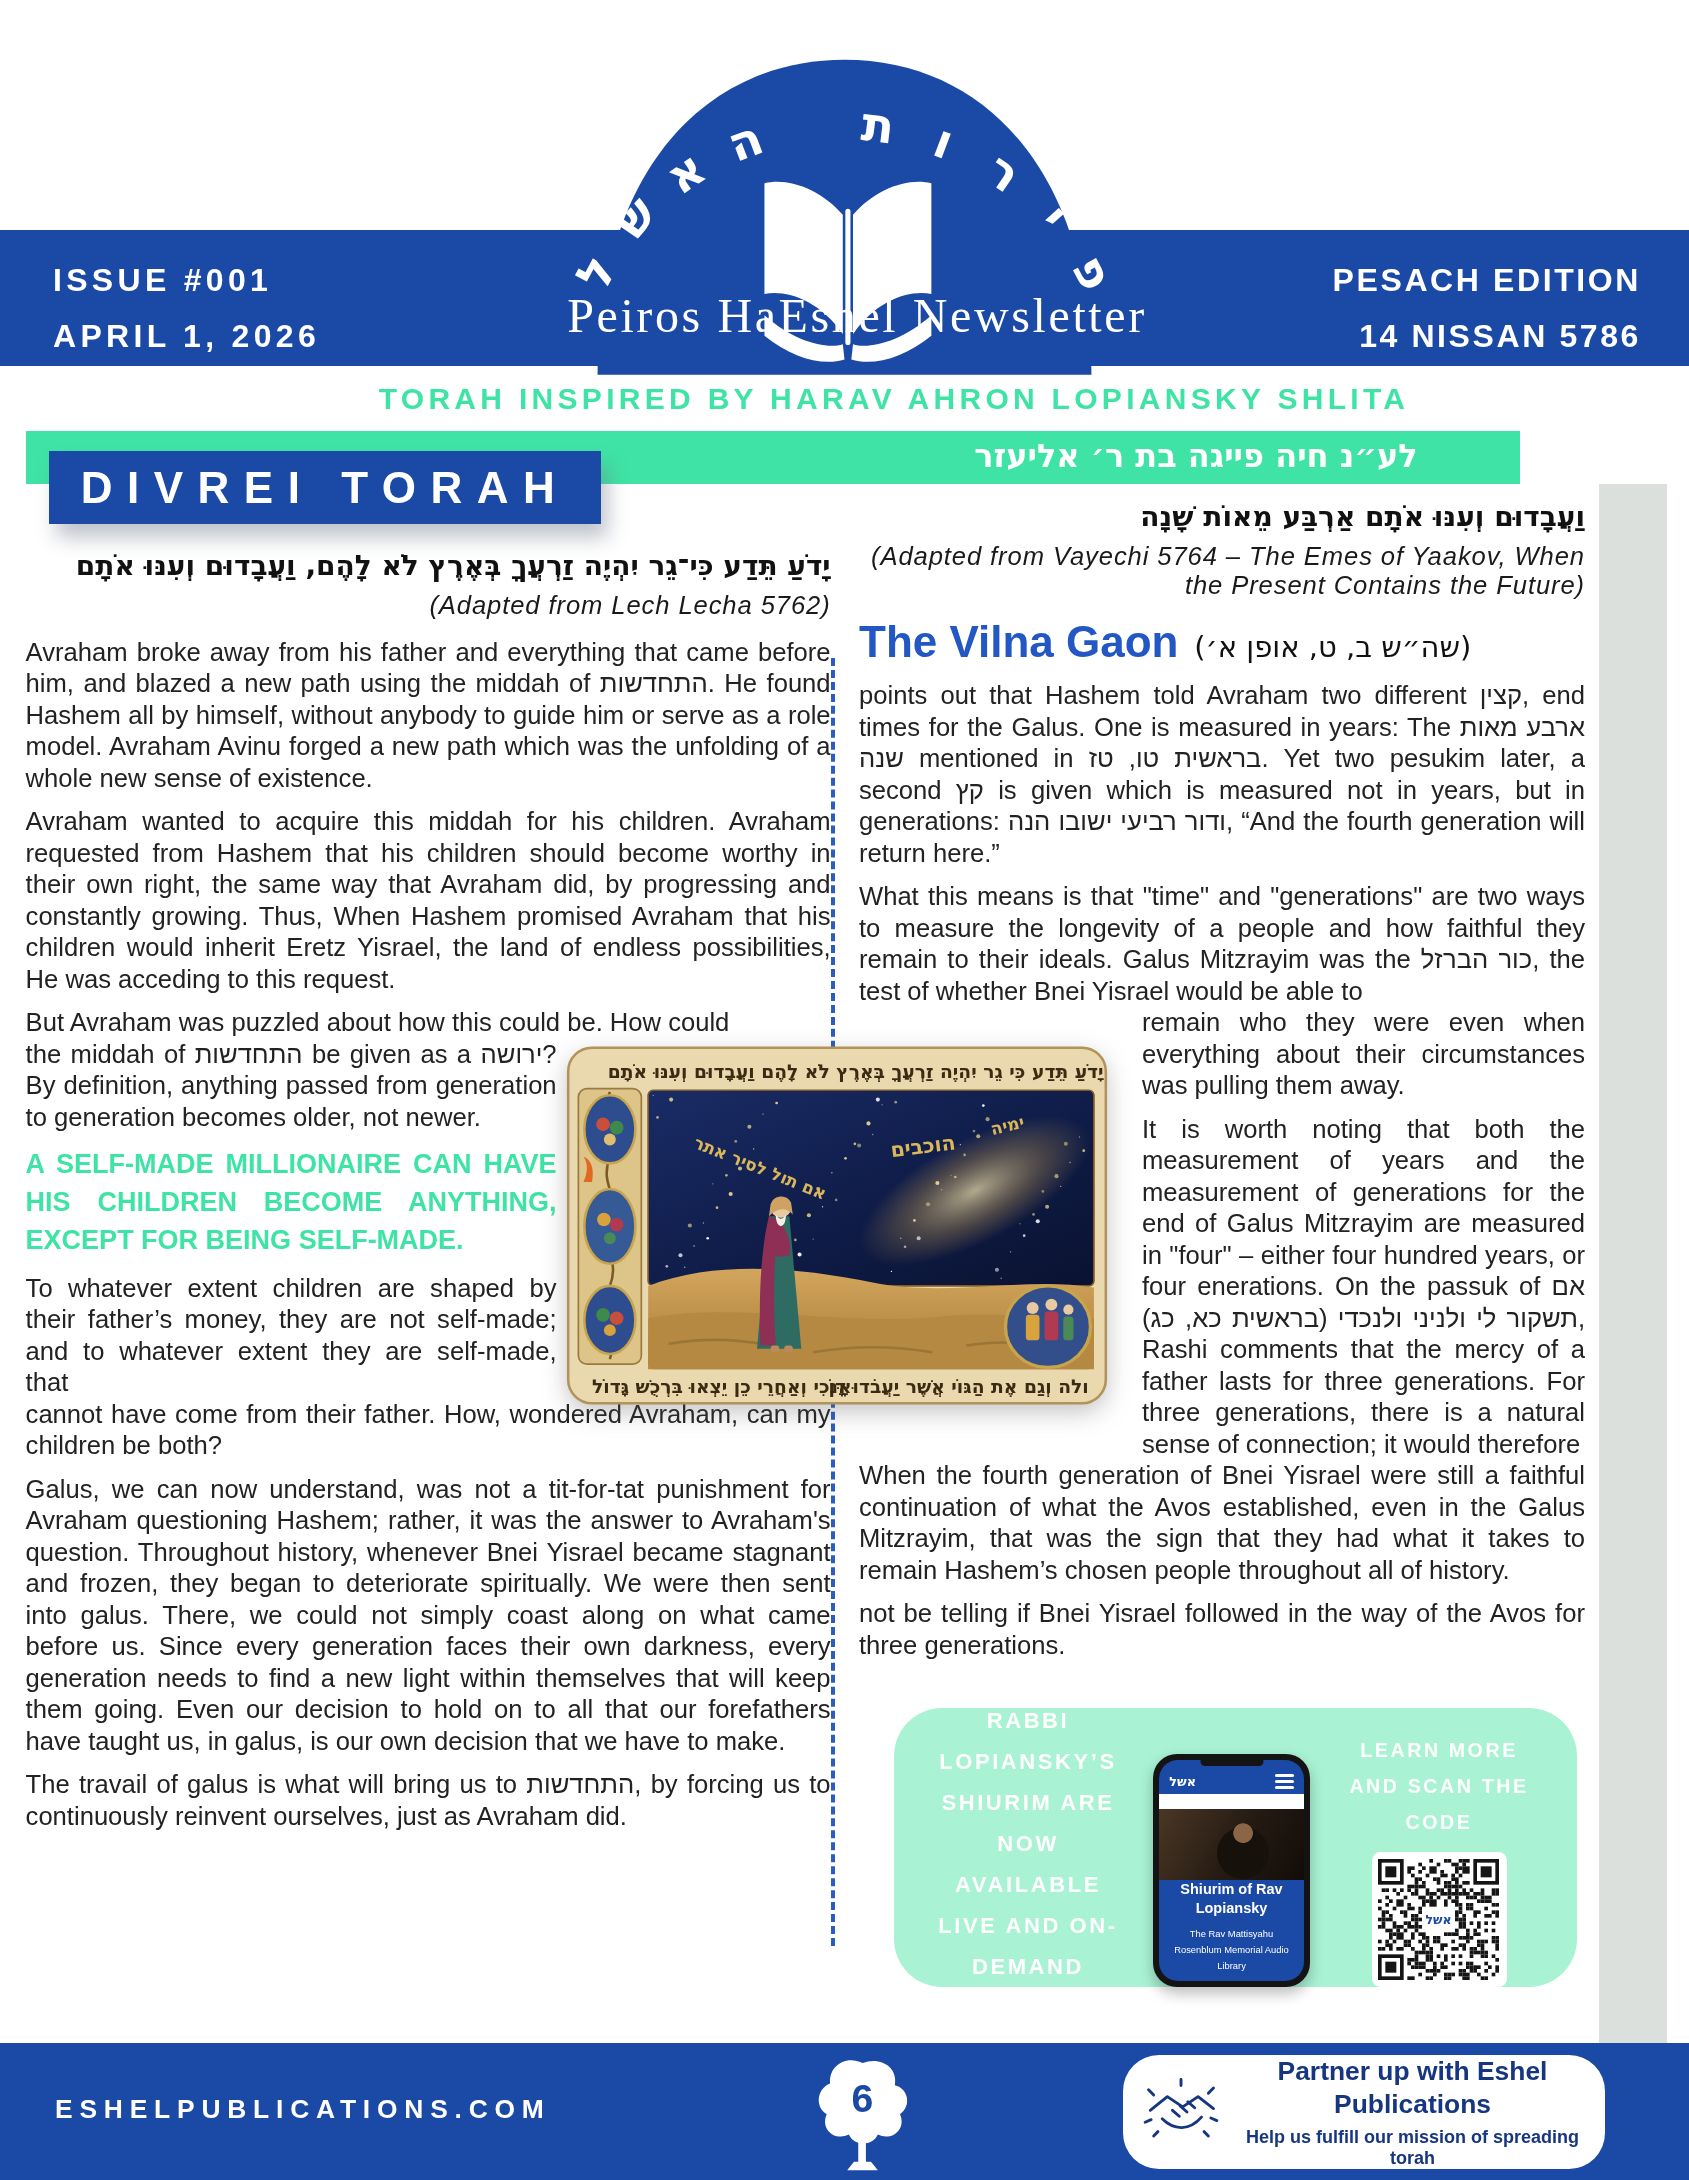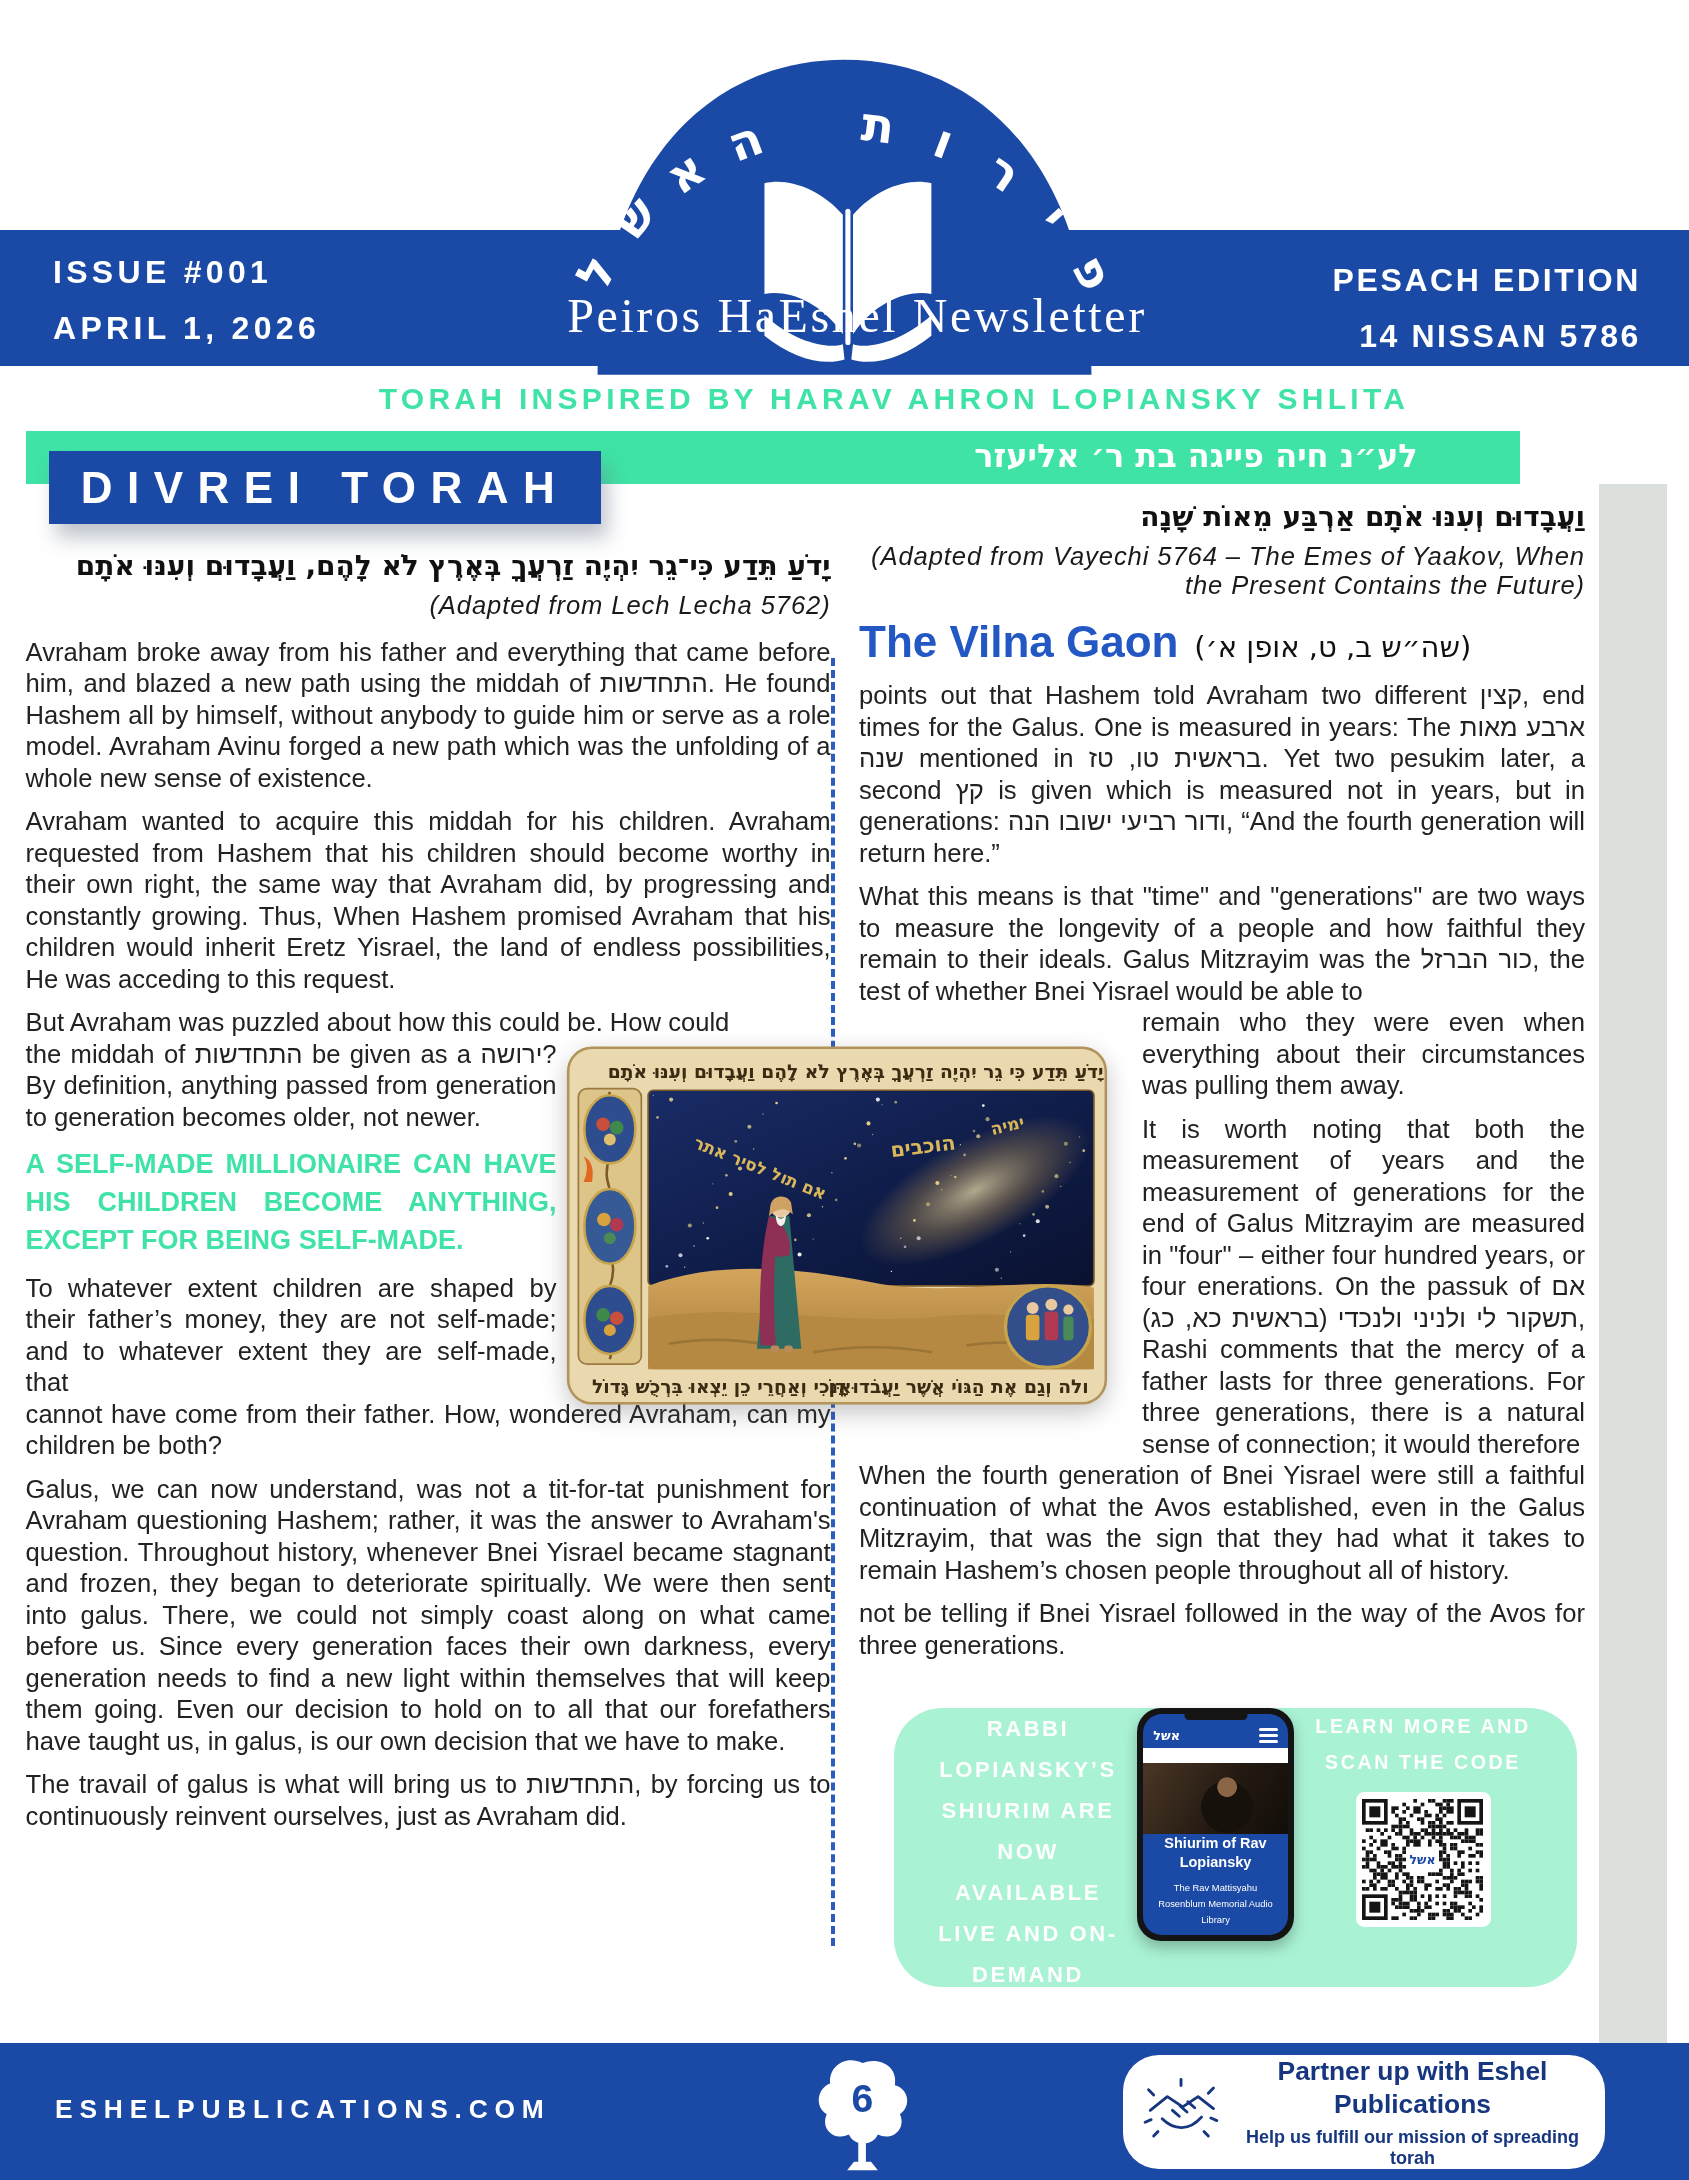--- a/index.html
+++ b/index.html
@@ -6,21 +6,21 @@
     --blue:#1b49a6; --heading-blue:#2257c4; --green:#3fe3a5;
     --mint:#a9f2d4; --gray-band:#dce0dd; --ink:#222222;
   }
   *{box-sizing:border-box; margin:0; padding:0;}
   body{background:#888; font-family:"Liberation Sans",sans-serif;}
   .page{position:relative; width:1690px; height:2181px; background:#fff; overflow:hidden; margin:0 auto;}
 
   
   .banner{position:absolute; left:0; top:230px; width:1690px; height:136px; background:var(--blue);}
   .dome-svg{position:absolute; left:572px; top:34px; width:545px; height:341px;}
-  .issue-block{position:absolute; left:53px; top:244px; color:#fff; font-weight:bold; font-size:32px; letter-spacing:4.3px; line-height:56px;}
+  .issue-block{position:absolute; left:53px; top:252px; color:#fff; font-weight:bold; font-size:32px; letter-spacing:4.3px; line-height:56px;}
   .edition-block{position:absolute; right:49px; top:252px; color:#fff; font-weight:bold; font-size:32px; letter-spacing:2.6px; line-height:56px; text-align:right;}
   .masthead-title{position:absolute; left:0; top:288px; width:1690px; text-align:center; color:#fff;
     font-family:"Liberation Serif",serif; font-size:48px; letter-spacing:2.6px; transform:translateX(12px);}
   .tagline{position:absolute; left:0; top:382px; width:1690px; text-align:center; color:var(--green);
     font-weight:bold; font-size:30px; letter-spacing:4.3px; transform:translateX(49px);}
 
   
   .memorial-bar{position:absolute; left:25.6px; top:431px; width:1494px; height:53px; background:var(--green);}
   .memorial-text{position:absolute; right:102px; top:0; height:53px; line-height:51px; color:#fff; font-weight:bold;
     font-size:32px; font-family:"DejaVu Sans",sans-serif; direction:rtl;}
@@ -47,21 +47,21 @@
   .vg-row{margin:12px 0 13.6px;}
   .vg-heading{font-size:44px; font-weight:bold; color:var(--heading-blue); letter-spacing:0px;}
   .vg-source{font-size:29px; color:#111; font-family:"DejaVu Sans",sans-serif; margin-left:12px;}
 
   
   .artwork{position:absolute; left:566px; top:1046px; width:542px; height:359px; z-index:3;
     filter:drop-shadow(0 8.5px 12px rgba(90,90,90,.35));}
 
   
   .callout{position:absolute; left:894px; top:1708px; width:683px; height:279px; background:var(--mint);
-    border-radius:48px; display:flex; align-items:flex-start; padding:0 31px; gap:6px; z-index:4;}
+    border-radius:48px; display:flex; align-items:flex-end; padding:0 31px; gap:22px; z-index:4;}
   .co-msg{width:206px; color:#fff; font-weight:bold; font-size:22px; letter-spacing:2.6px; line-height:41px; text-align:center;}
   .phone{width:157px; height:233px; background:#141414; border-radius:24px; padding:6px; flex:none;
     box-shadow:0 6.8px 13.6px rgba(0,0,0,.25); position:relative;}
   .phone-screen{width:100%; height:100%; border-radius:19px; overflow:hidden; background:var(--blue);
     display:flex; flex-direction:column; position:relative;}
   .notch{position:absolute; top:2.6px; left:50%; transform:translateX(-50%); width:63px; height:9.4px; background:#141414;
     border-radius:6px; z-index:5;}
   .ph-header{height:37px; display:flex; align-items:flex-end; justify-content:space-between; padding:0 10.2px 5.1px;}
   .ph-logo{color:#fff; font-weight:bold; font-size:12.8px; font-family:"DejaVu Sans",sans-serif;}
   .burger{display:flex; flex-direction:column; gap:3.4px;}

